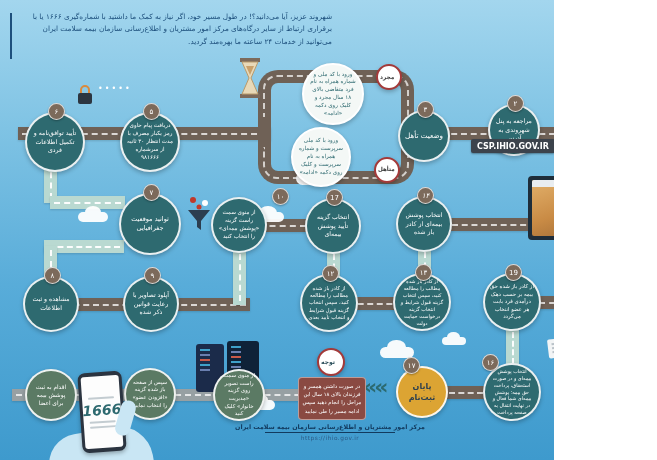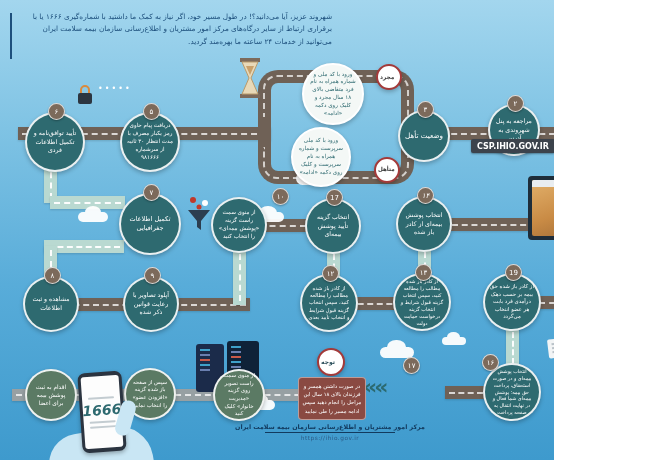--- a/index.html
+++ b/index.html
@@ -190,21 +190,21 @@
     <span>دریافت پیام حاوی رمز یکبار مصرف با مدت انتظار ۳۰ ثانیه از سرشماره ۹۸۱۶۶۶</span>
     </div>
   <div class="badge" style="left:143px;top:103px;">۵</div>
 
   <div class="node teal" style="left:25px;top:112px;width:60px;height:60px;font-size:6.2px;">
     <span>تأیید توافق‌نامه و تکمیل اطلاعات فردی</span>
     </div>
   <div class="badge" style="left:48px;top:103px;">۶</div>
 
   <div class="node teal" style="left:119px;top:193px;width:62px;height:62px;font-size:6.5px;">
-    <span>تکمیل اطلاعات جغرافیایی</span>
+    <span>توانید موقعیت جغرافیایی</span>
     </div>
   <div class="badge" style="left:143px;top:184px;">۷</div>
 
   <div class="node teal" style="left:211px;top:197px;width:56px;height:56px;font-size:5.6px;">
     <span>از منوی سمت راست گزینه «پوشش بیمه‌ای» را انتخاب کنید</span>
     </div>
   <div class="badge" style="left:232px;top:188px;margin-left:40px;">۱۰</div>
 
   <div class="node teal" style="left:305px;top:198px;width:56px;height:56px;font-size:6.2px;">
     <span>انتخاب گزینه تأیید پوشش بیمه‌ای</span>
@@ -239,20 +239,23 @@
   <div class="node teal" style="left:483px;top:273px;width:58px;height:58px;font-size:5.4px;">
     <span>از کادر باز شده حق بیمه بر حسب دهک درآمدی فرد بابت هر عضو انتخاب می‌گردد</span>
     </div>
   <div class="badge" style="left:505px;top:264px;">19</div>
 
   <div class="node teal" style="left:483px;top:363px;width:58px;height:58px;font-size:4.9px;">
     <span>انتخاب پوشش بیمه‌ای و در صورت استحقاق، پرداخت حق بیمه؛ پوشش بیمه‌ای شما فعال و در نهایت انتقال به صفحه پرداخت</span>
     </div>
   <div class="badge" style="left:482px;top:354px;">۱۶</div>
 
+  <div class="node orange" style="left:396px;top:366px;width:52px;height:52px;font-size:8px;">
+    <span>پایان ثبت‌نام</span>
+    </div>
   <div class="badge" style="left:403px;top:357px;font-family:Liberation Mono, monospace;">۱۷</div>
 
   <div class="node rlabel" style="left:317px;top:348px;width:28px;height:28px;font-size:6px;padding:2px;color:#274b57;">
     <span>توجه</span>
     </div>
   <div class="notebox">در صورت داشتن همسر و فرزندان بالای ۱۸ سال این مراحل را انجام دهید سپس ادامه مسیر را طی نمایید</div>
 
   <div class="node green" style="left:213px;top:369px;width:52px;height:52px;font-size:5.4px;">
     <span>از منوی سمت راست تصویر روی گزینه «مدیریت خانوار» کلیک کنید</span>
     </div>

